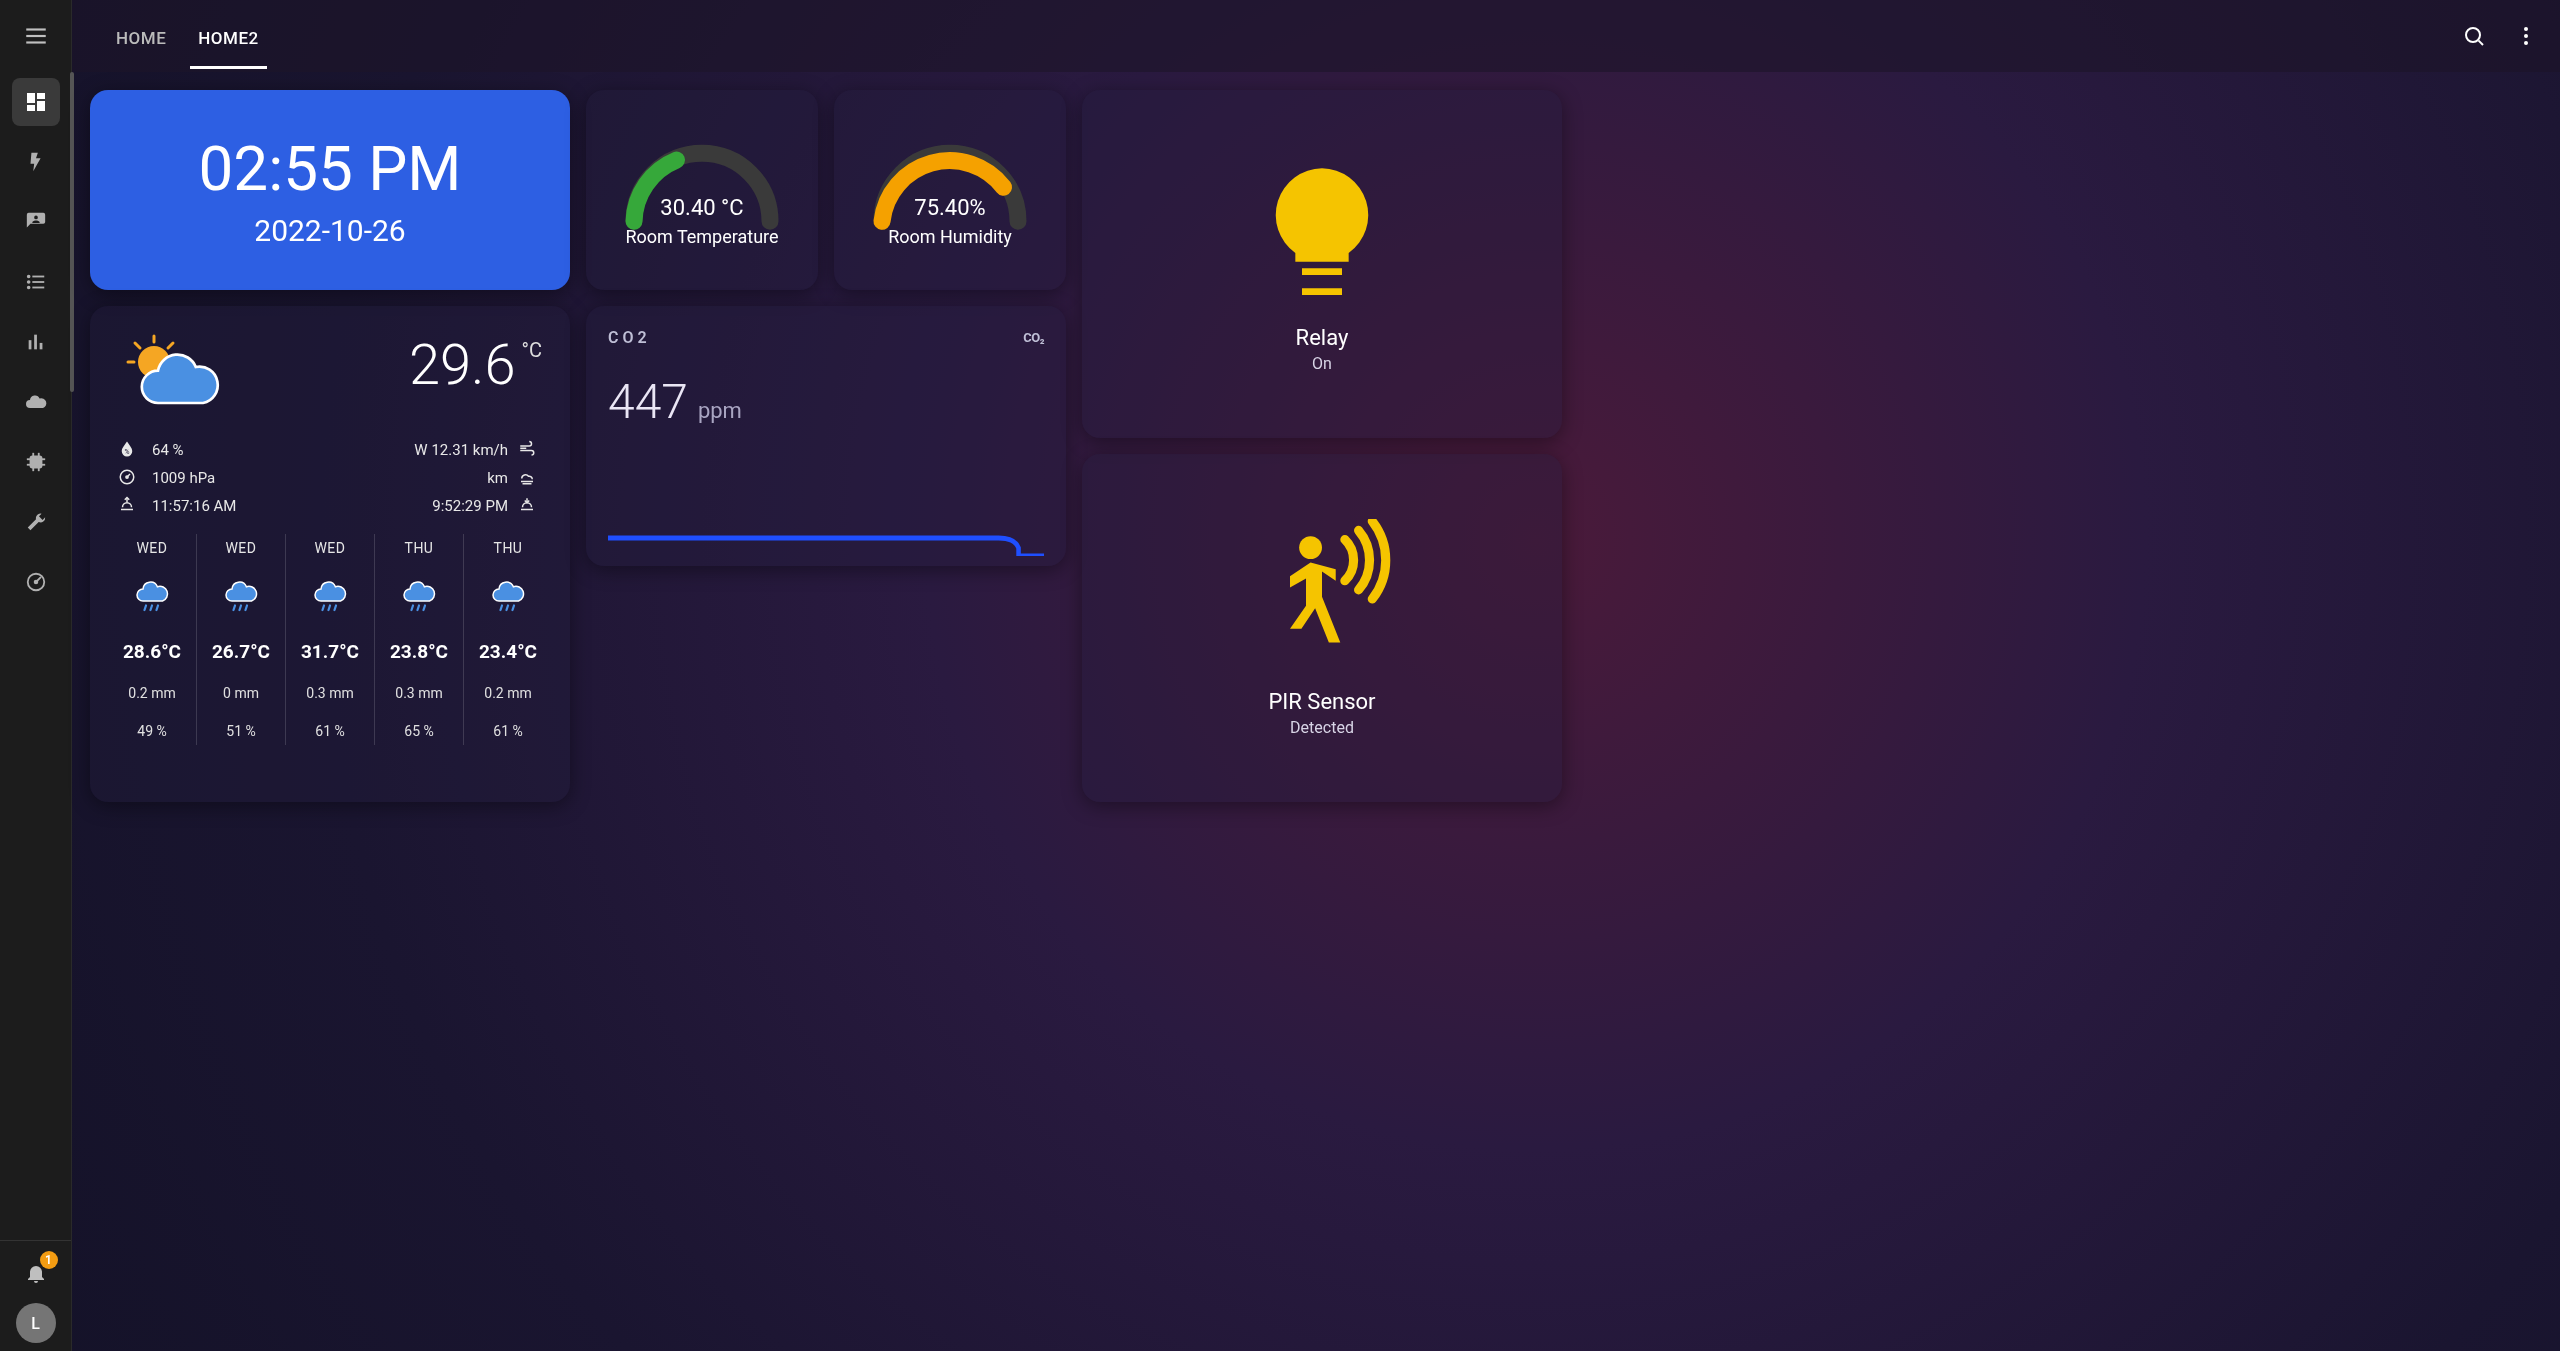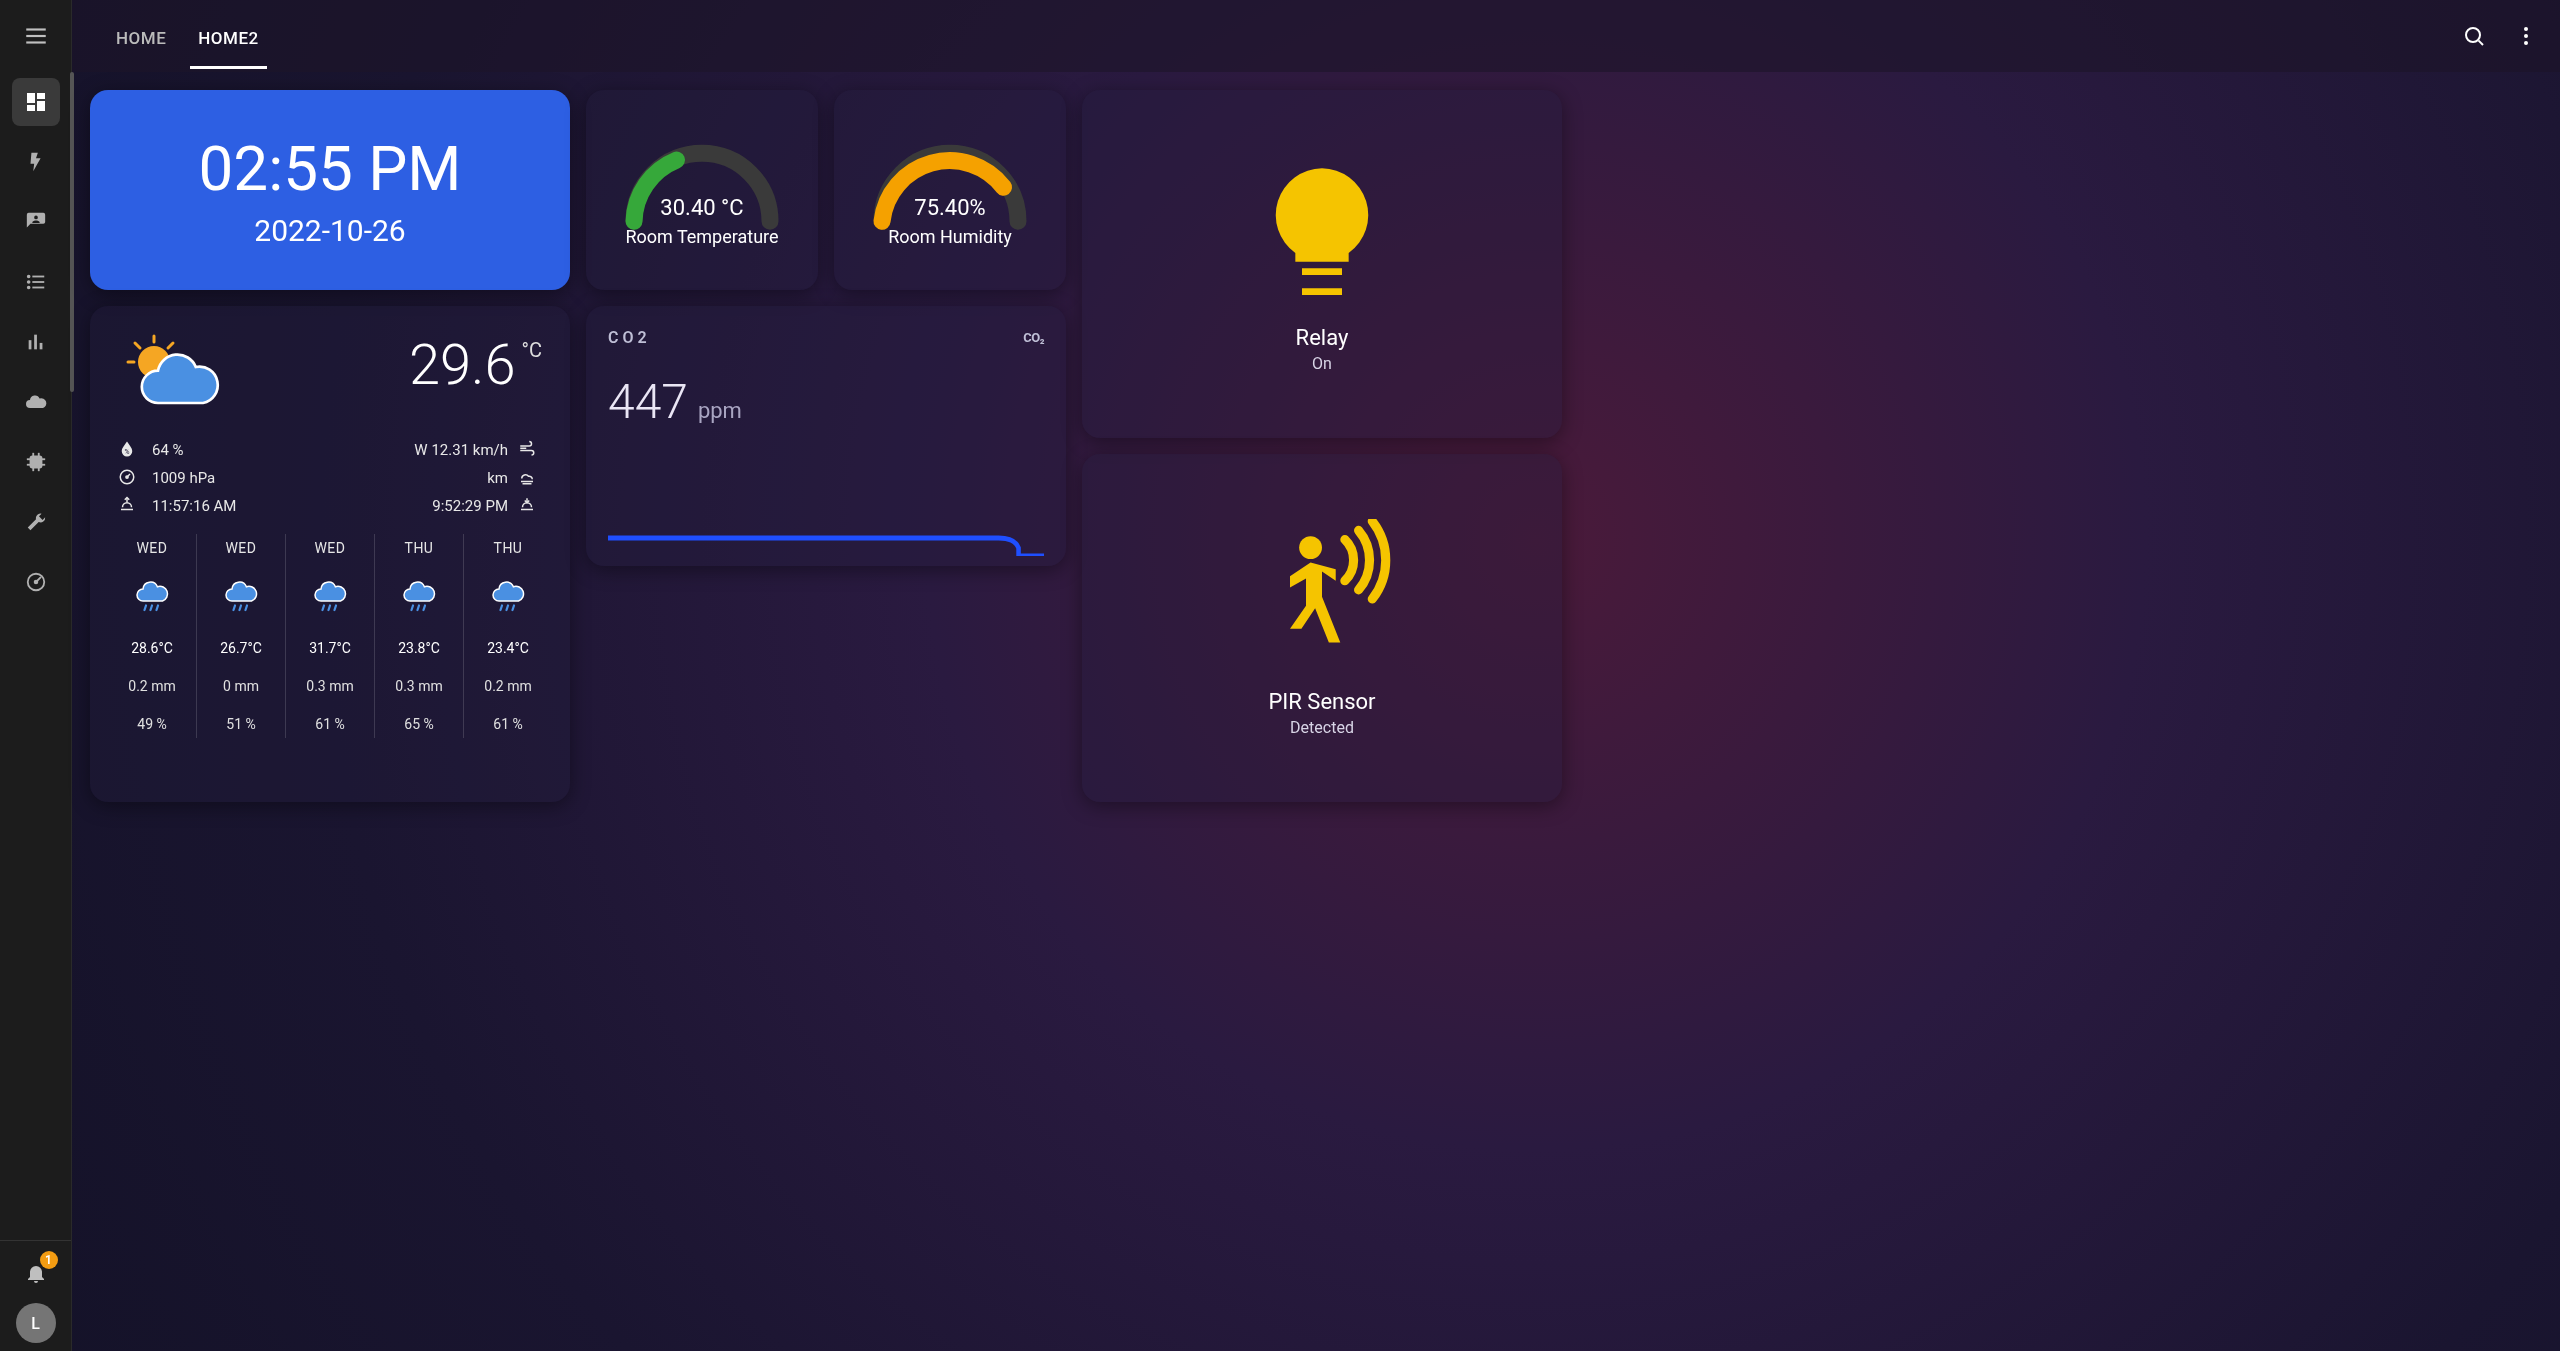--- a/index.html
+++ b/index.html
@@ -109,21 +109,21 @@
   .wr-grid .rt { text-align:right; }
   .mini-ico { width:20px; height:20px; color:#e8e8e8; }
   .forecast { margin-top: 18px; display:flex; }
   .fday {
     flex:1; text-align:center; padding: 6px 2px;
     border-left: 1px solid rgba(255,255,255,0.15);
     display:flex; flex-direction:column; gap:22px;
   }
   .fday:first-child { border-left:none; }
   .fday .dname { font-size: 14px; letter-spacing: 0.5px; color:#e6e6e6; }
-  .fday .t { font-weight:400; font-size:14px; }
+  .fday .t { font-weight:700; font-size:19px; }
   .fday .sub { font-size:14px; color:#e0e0e0;}
   .fday .fi { display:flex; justify-content:center; margin: 2px 0;}
 
   
   .gauge-card { display:flex; flex-direction:column; align-items:center; justify-content:center; padding:12px; }
   .g-temp { grid-column:2; grid-row:1; }
   .g-hum  { grid-column:3; grid-row:1; }
   .gauge-label { font-size: 18px; margin-top: 6px; }
   .gauge-val { font-size: 22px; }
   .gauge-svg { width: 170px; height: 100px; }

